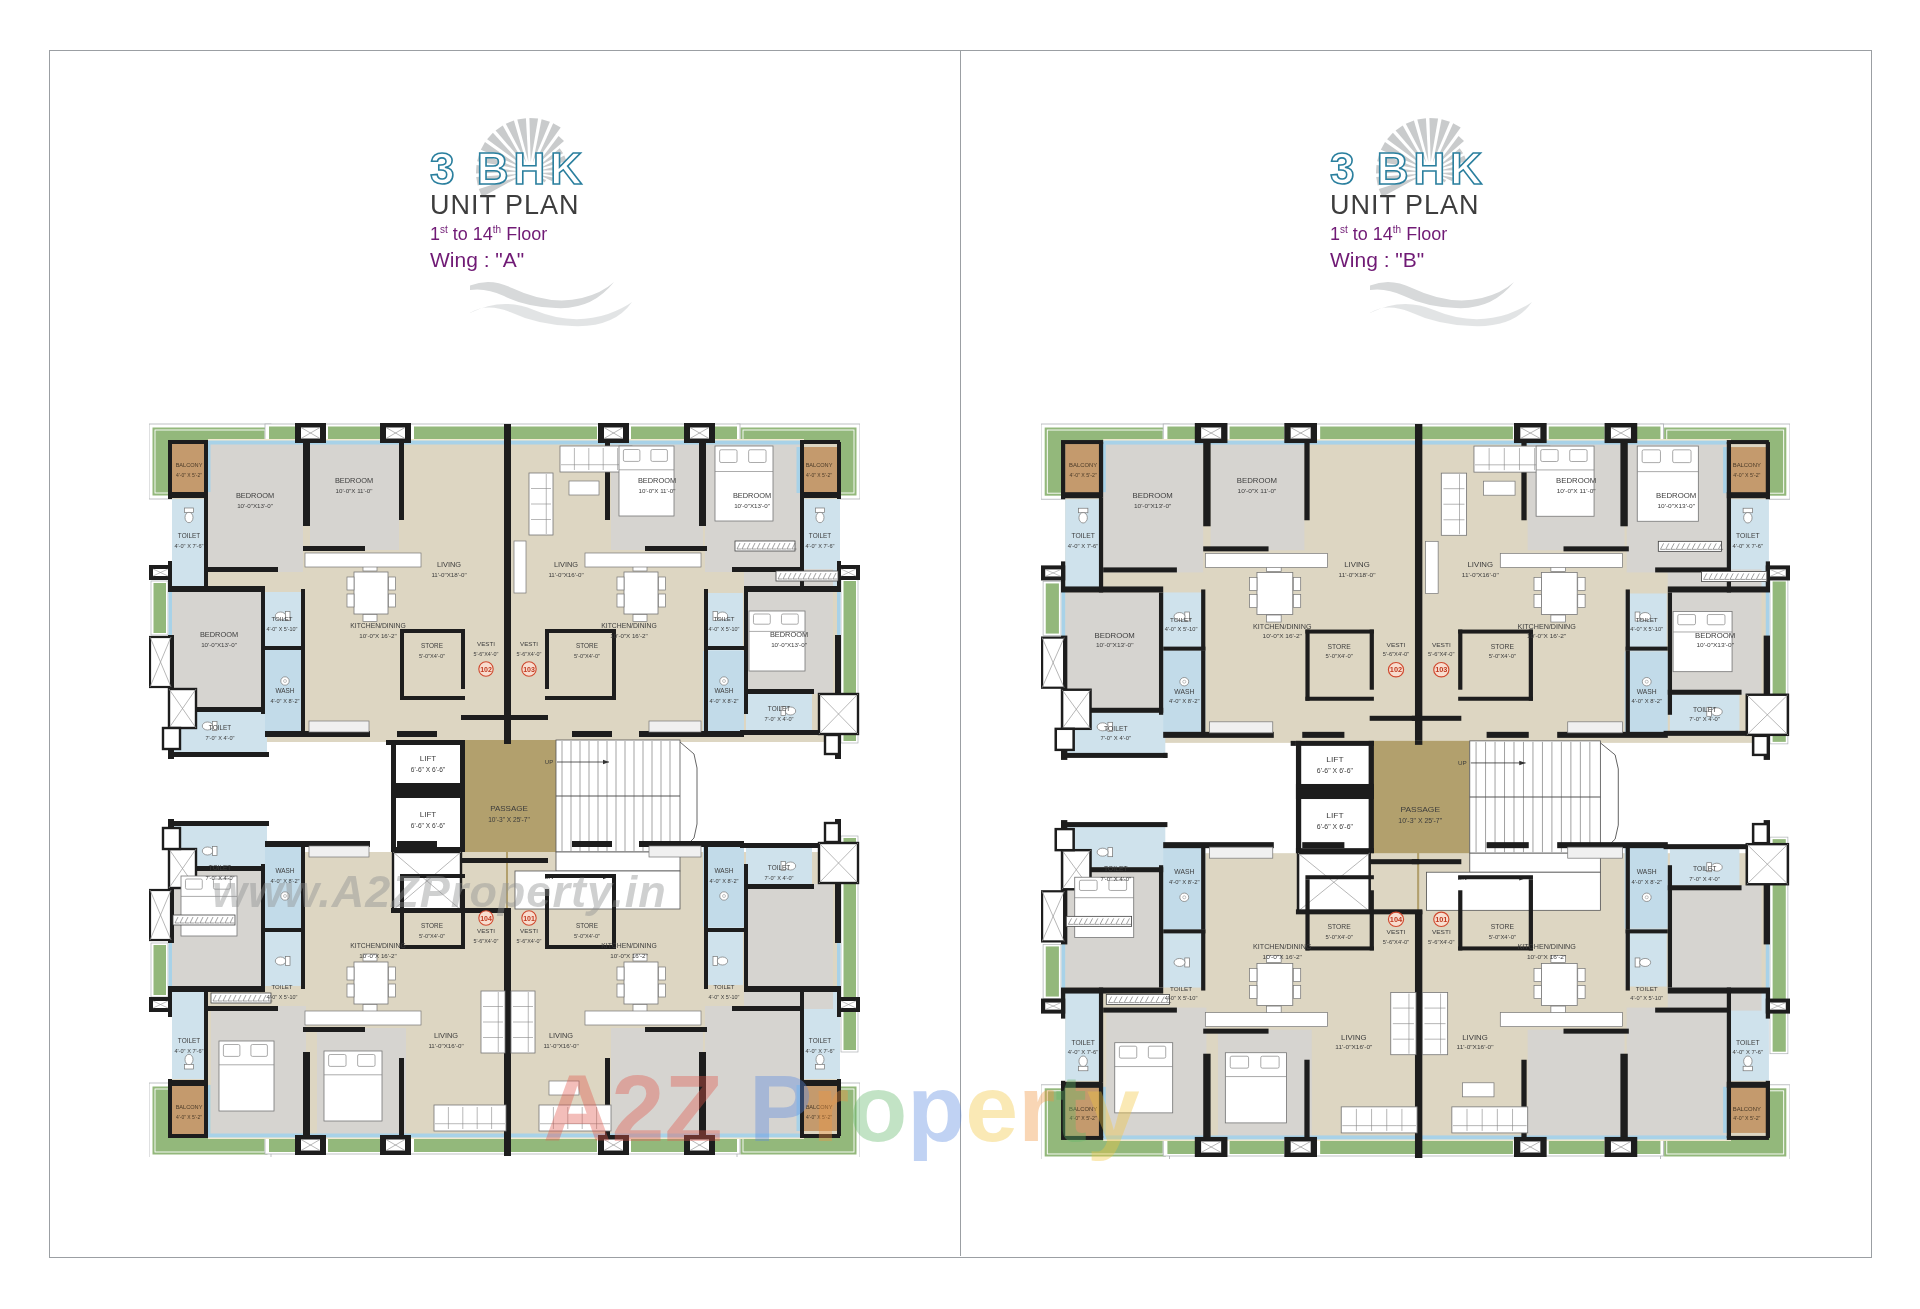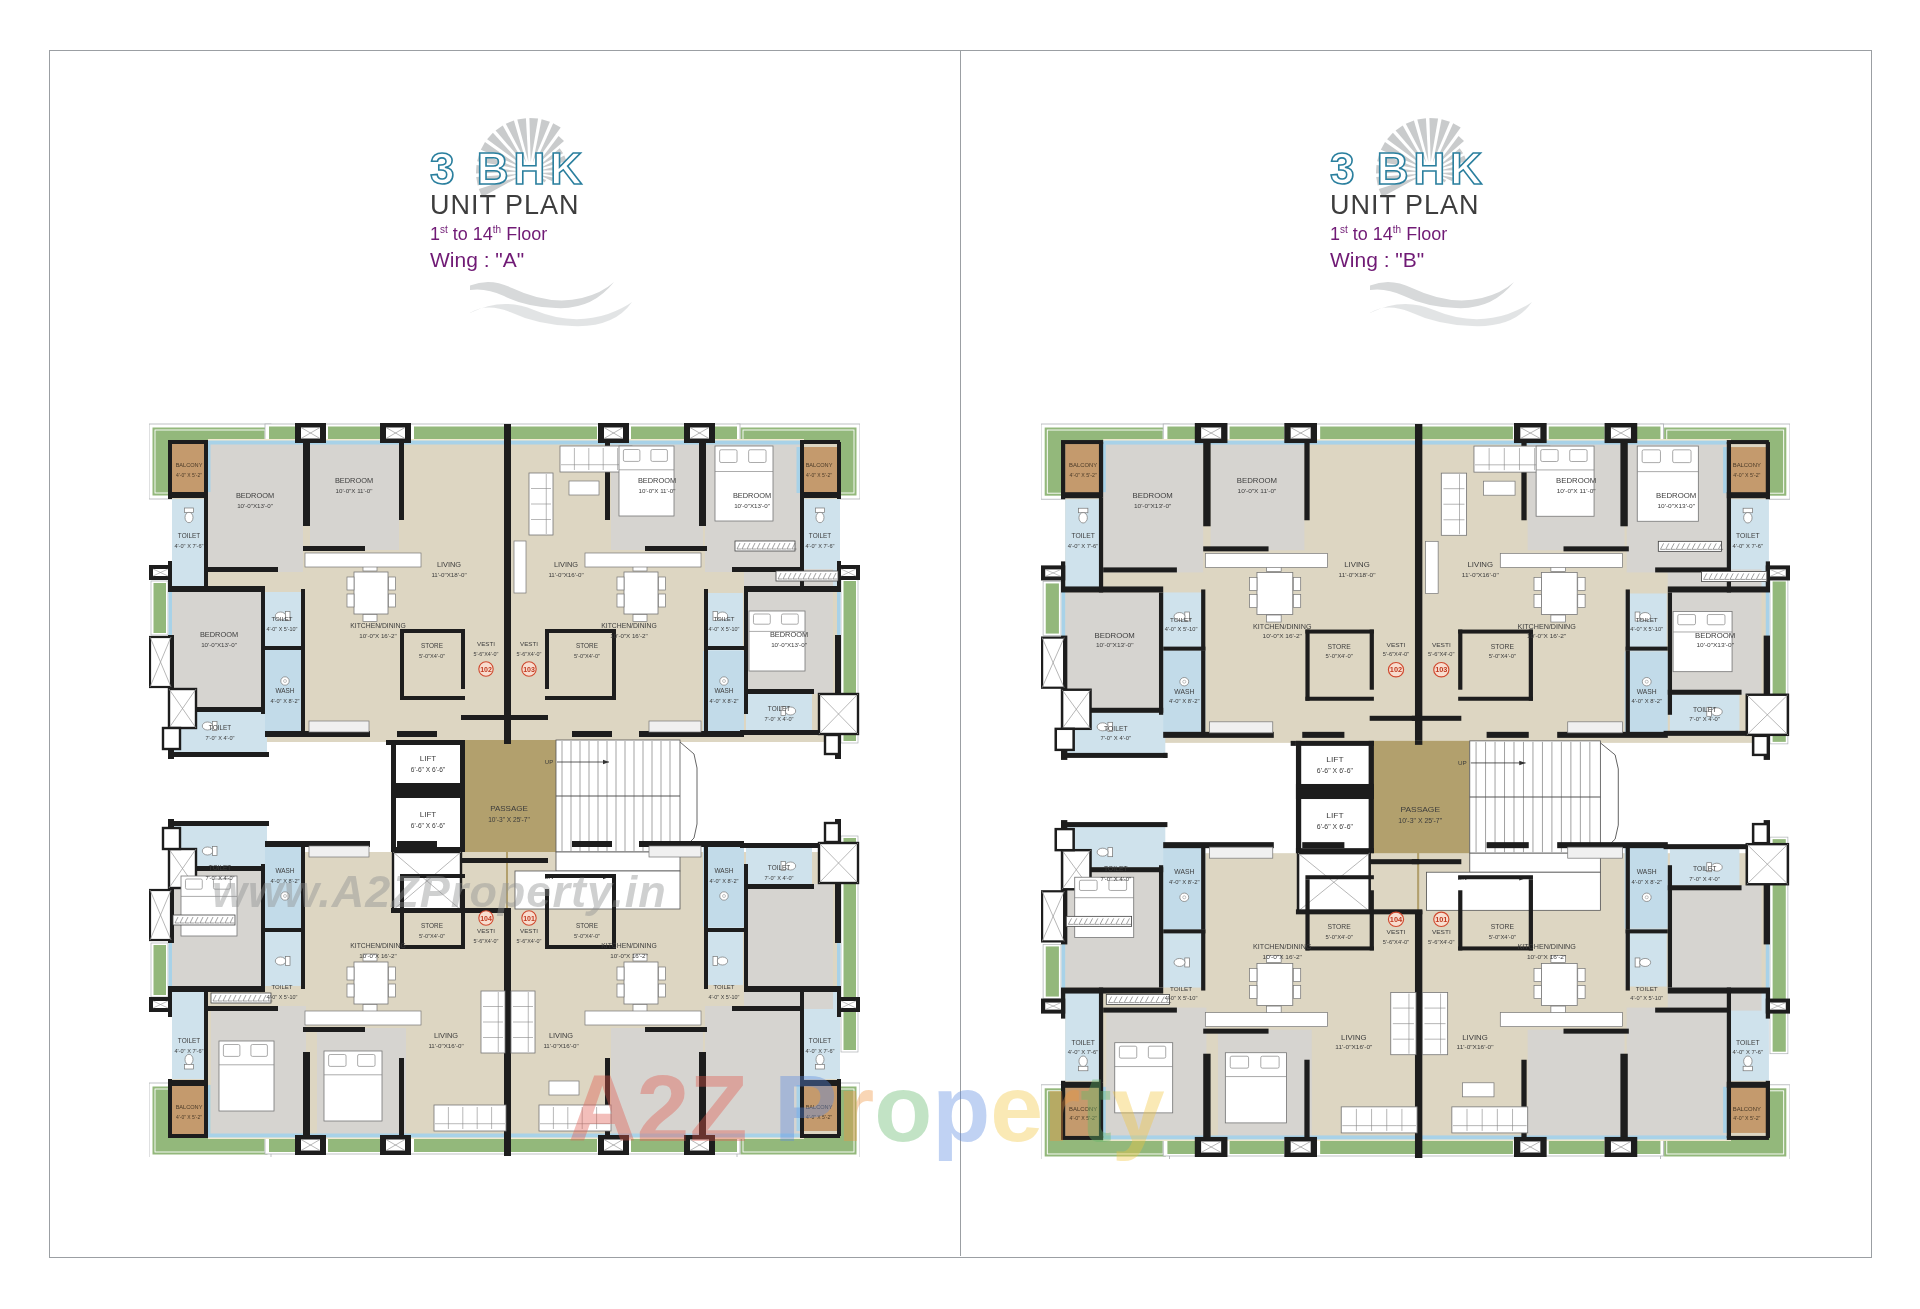--- a/index.html
+++ b/index.html
@@ -833,14 +833,14 @@
   </g>
 </svg>
 
 <svg class="abs" style="left:1041px;top:421px;" width="749" height="738" viewBox="0 0 711 736" preserveAspectRatio="none">
   <use href="#plan"></use>
 </svg>
 
 <div class="abs" style="left:212px;top:866px;font-size:45px;font-weight:bold;color:#8e9091;opacity:0.42;letter-spacing:1px;font-style:italic;">www.A2ZProperty.in</div>
 
 <div class="abs" style="left:543px;top:1054px;font-size:95px;font-weight:bold;opacity:0.38;">
-<span style="color:#e2574c;margin-left:25px;">A2Z</span><span style="color:#5b8ae0;"> P</span><span style="color:#f0953f;">r</span><span style="color:#62b86a;">o</span><span style="color:#5b8ae0;">p</span><span style="color:#f2c63f;">e</span><span style="color:#f0953f;">r</span><span style="color:#62b86a;">t</span><span style="color:#f2c63f;">y</span>
+<span style="color:#e2574c;">A2Z</span><span style="color:#5b8ae0;"> P</span><span style="color:#f0953f;">r</span><span style="color:#62b86a;">o</span><span style="color:#5b8ae0;">p</span><span style="color:#f2c63f;">e</span><span style="color:#f0953f;">r</span><span style="color:#62b86a;">t</span><span style="color:#f2c63f;">y</span>
 </div>
 
 </body></html>

